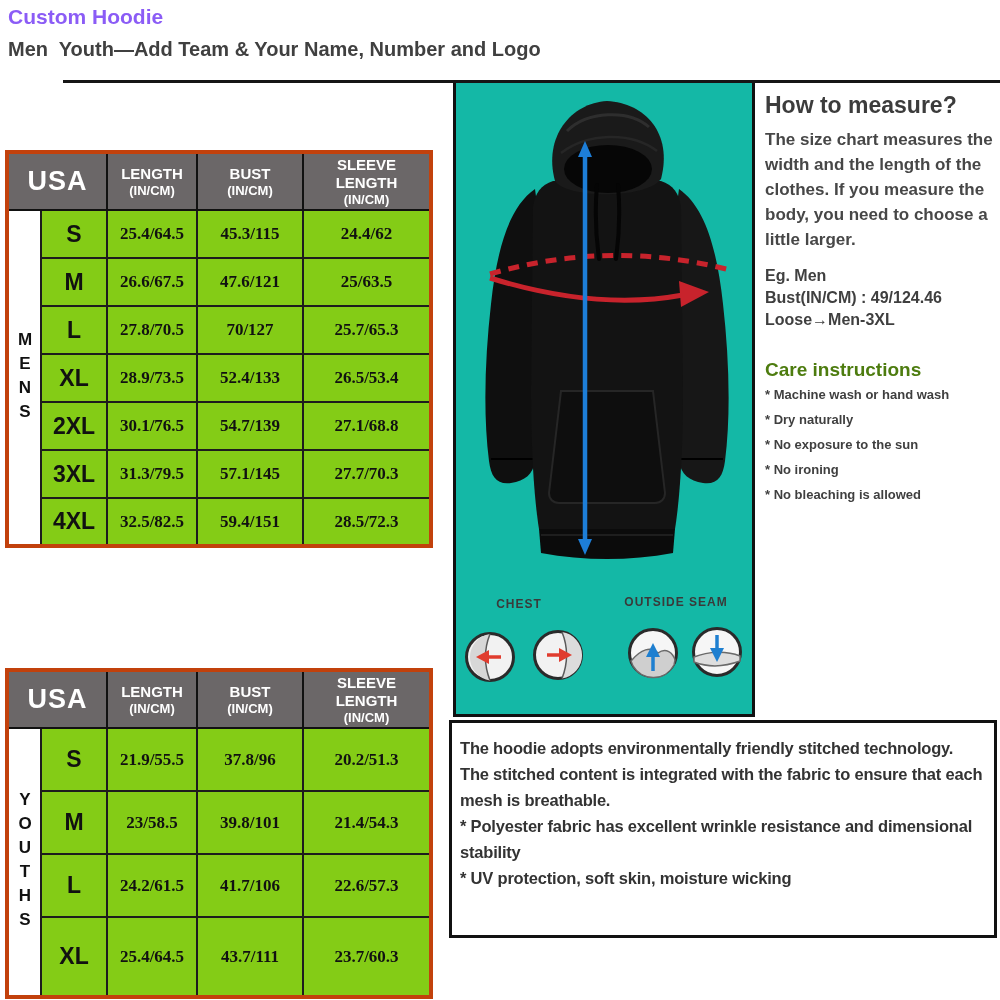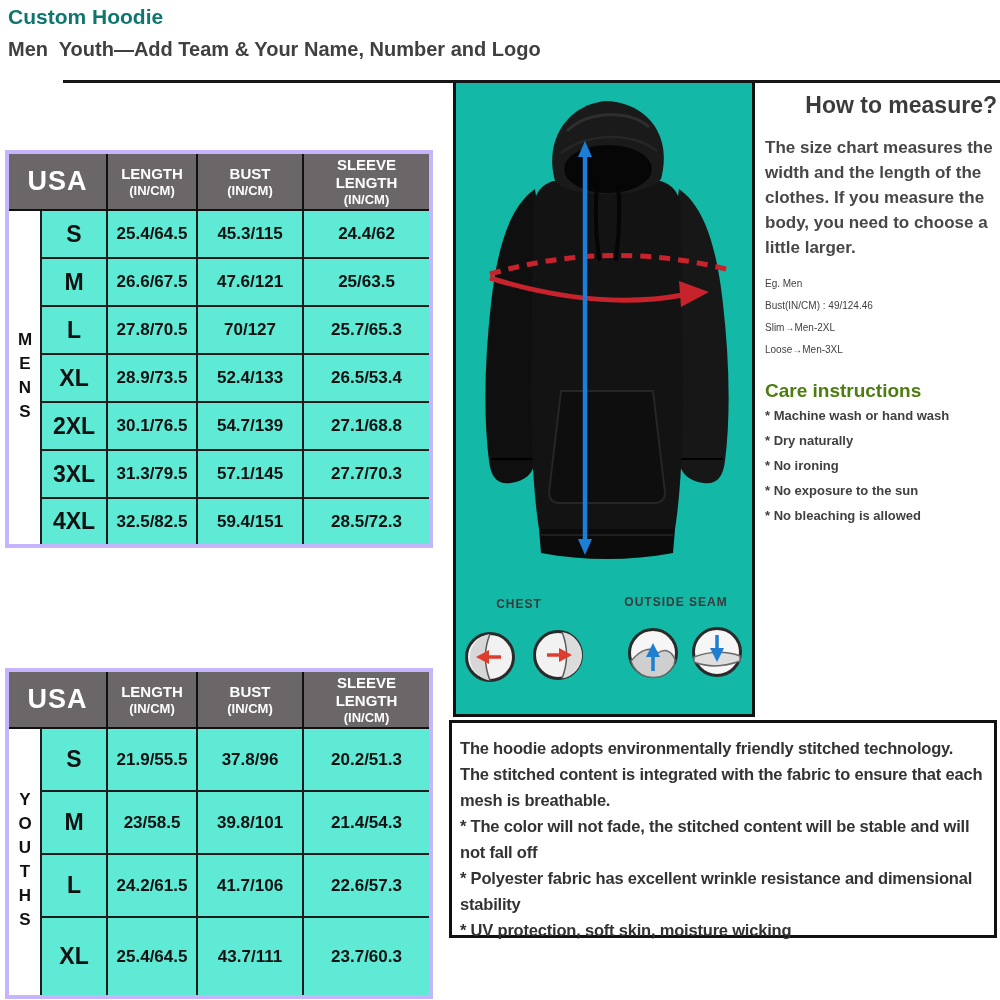--- a/index.html
+++ b/index.html
@@ -1,36 +1,36 @@
 <!DOCTYPE html>
 <html><head>
 <meta charset="utf-8">
 <style>
   * { margin:0; padding:0; box-sizing:border-box; }
   html,body { width:1000px; height:1000px; background:#fff;
     font-family:"Liberation Sans", sans-serif; color:#222; }
   .stage { position:relative; width:1000px; height:1000px; background:#fff; overflow:hidden; }
 
   
-  .page-title    { position:absolute; left:8px;  top:5px;  font-size:21px; font-weight:bold; color:#0f766e; }
+  .page-title    { position:absolute; left:8px;  top:5px;  font-size:21px; font-weight:bold; color:#8b5cf6; }
   .page-subtitle { position:absolute; left:8px;  top:38px; font-size:20px; font-weight:bold; color:#404040; white-space:pre-wrap; }
   .top-rule      { position:absolute; left:63px; top:80px; width:937px; height:3px; background:#161616; }
 
   
-  table.size-table { position:absolute; left:5px; border-collapse:collapse; background:#5eead4;
-    border:4px solid #c4b5fd; table-layout:fixed; width:424px; }
+  table.size-table { position:absolute; left:5px; border-collapse:collapse; background:#84cc16;
+    border:4px solid #c2410c; table-layout:fixed; width:424px; }
   table.size-table th, table.size-table td { border:2px solid #1d1d1d; text-align:center; vertical-align:middle; }
   table.size-table thead th { background:#6b6768; color:#fff; border-color:#111; }
   th.usa-cell { font-size:27px; font-weight:bold; letter-spacing:1px; }
   .col-name { font-size:15px; font-weight:bold; line-height:18px; }
   .col-unit { font-size:13px; font-weight:bold; line-height:16px; }
   td.group-cell { writing-mode:vertical-lr; text-orientation:upright; font-weight:bold;
     font-size:17px; letter-spacing:5px; color:#111; background:#fff; }
   td.size-cell { font-size:23px; font-weight:bold; color:#111; }
-  td.val-cell  { font-size:17px; font-weight:bold; color:#111; letter-spacing:0; }
+  td.val-cell  { font-size:17px; font-weight:bold; color:#111; letter-spacing:0;font-family:Liberation Serif, serif; }
   #mens-table   { top:150px; }
   #mens-table thead tr { height:58px; }
   #mens-table tbody tr { height:48px; }
   #youths-table { top:668px; }
   #youths-table thead tr { height:58px; }
   #youths-table tbody tr { height:63px; }
   #youths-table tbody tr.tall { height:80px; }
 
   
   .measure-panel { position:absolute; left:453px; top:83px; width:302px; height:634px;
@@ -40,23 +40,23 @@
   .chest-label { left:23px; top:514px; width:80px; }
   .seam-label  { left:159px; top:512px; width:122px; }
   .m-icon { position:absolute; width:52px; height:52px; }
   .m-icon.i1 { left:8px;   top:548px; }
   .m-icon.i2 { left:76px;  top:546px; }
   .m-icon.i3 { left:171px; top:544px; }
   .m-icon.i4 { left:235px; top:543px; }
 
   
   .howto { position:absolute; left:765px; top:92px; width:232px; }
-  .howto-heading { font-size:23px; font-weight:bold; color:#3c3c3c; text-align:right; margin-bottom:16px; }
+  .howto-heading { font-size:23px; font-weight:bold; color:#3c3c3c; text-align:left; margin-bottom:8px; }
   .howto-body { font-size:17px; font-weight:bold; color:#474747; line-height:25px; margin-bottom:13px; }
-  .eg-block { font-size:10px; font-weight:normal; color:#3f3f3f; line-height:22px; margin-bottom:17px; }
+  .eg-block { font-size:16px; font-weight:bold; color:#3f3f3f; line-height:22px; margin-bottom:26px; }
   .care-heading { font-size:19px; font-weight:bold; color:#4d7c0f; line-height:25px; }
   .care-list { list-style:none; }
   .care-list li { font-size:13px; font-weight:bold; color:#3f3f3f; line-height:25px; }
 
   
   .desc-box { position:absolute; left:449px; top:720px; width:548px; height:218px;
     border:3px solid #111; background:#fff; padding:12px 8px 0 8px; }
   .desc-box p { font-size:16.5px; font-weight:bold; color:#333; line-height:26px; letter-spacing:-0.2px; }
 </style>
 </head>
@@ -256,33 +256,31 @@
       <polygon points="26,36 19,22 33,22" fill="#1e7fd0"></polygon>
     </svg>
   </div>
 
   <div class="howto">
     <div class="howto-heading">How to measure?</div>
     <div class="howto-body">The size chart measures the width and the length of the clothes.  If you measure the body, you need to choose a little larger.</div>
     <div class="eg-block">
       <div>Eg. Men</div>
       <div>Bust(IN/CM) : 49/124.46</div>
-      <div>Slim→Men-2XL</div>
       <div>Loose→Men-3XL</div>
     </div>
     <div class="care-heading">Care instructions</div>
     <ul class="care-list">
       <li>* Machine wash or hand wash</li>
       <li>* Dry naturally</li>
+      <li>* No exposure to the sun</li>
       <li>* No ironing</li>
-      <li>* No exposure to the sun</li>
       <li>* No bleaching is allowed</li>
     </ul>
   </div>
 
   <div class="desc-box">
     <p>The hoodie adopts environmentally friendly stitched technology. The stitched content is integrated with the fabric to ensure that each mesh is breathable.</p>
-    <p>* The color will not fade, the stitched content will be stable and will not fall off</p>
     <p>* Polyester fabric has excellent wrinkle resistance and dimensional stability</p>
     <p>* UV protection, soft skin, moisture wicking</p>
   </div>
 
 </div>
 
 </body></html>

